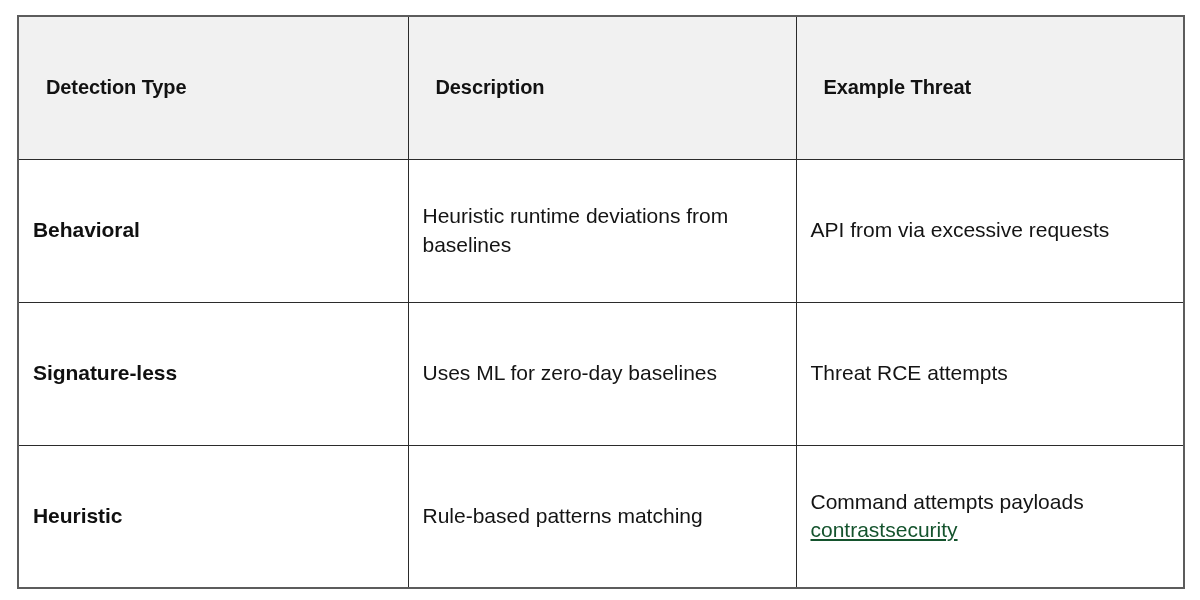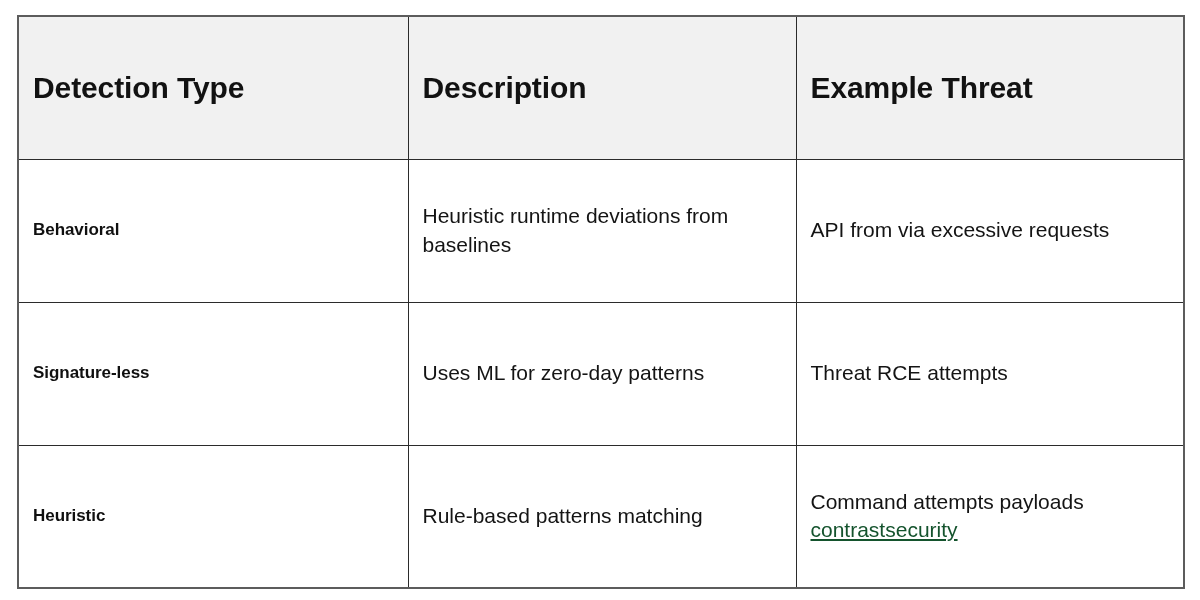--- a/index.html
+++ b/index.html
@@ -43,41 +43,41 @@
     border: 1px solid #2b2b2b;
     vertical-align: middle;
     text-align: left;
     padding: 0 16px;
     box-sizing: border-box;
   }
 
   .detection-table thead th {
     background: #f1f1f1;
     height: 143px;
-    font-size: 30px;
+    font-size: 20px;
     font-weight: bold;
     color: #121212;
     letter-spacing: -0.1px;
-    padding-left: 14px;
+    padding-left: 27px;
   }
 
   .detection-table tbody tr {
     height: 143px;
   }
 
   .detection-table tbody td {
     font-size: 21px;
     font-weight: normal;
     color: #141414;
     line-height: 1.35;
     padding-left: 14px;
   }
 
   .detection-table tbody td.type-cell {
-    font-size: 17px;
+    font-size: 21px;
     font-weight: bold;
     color: #101010;
     letter-spacing: -0.05px;
   }
 
   .cell-text {
     display: block;
   }
 
   .source-link {
@@ -112,21 +112,21 @@
       <tr>
         <td class="type-cell">Behavioral</td>
         <td>Heuristic runtime deviations from baselines</td>
         <td>
           <span class="cell-text">API from via excessive requests</span>
         </td>
       </tr>
 
       <tr>
         <td class="type-cell">Signature-less</td>
-        <td>Uses ML for zero-day patterns</td>
+        <td>Uses ML for zero-day baselines</td>
         <td>
           <span class="cell-text">Threat RCE attempts</span>
         </td>
       </tr>
 
       <tr>
         <td class="type-cell">Heuristic</td>
         <td>Rule-based patterns matching</td>
         <td>
           <span class="cell-text">Command attempts payloads</span>

